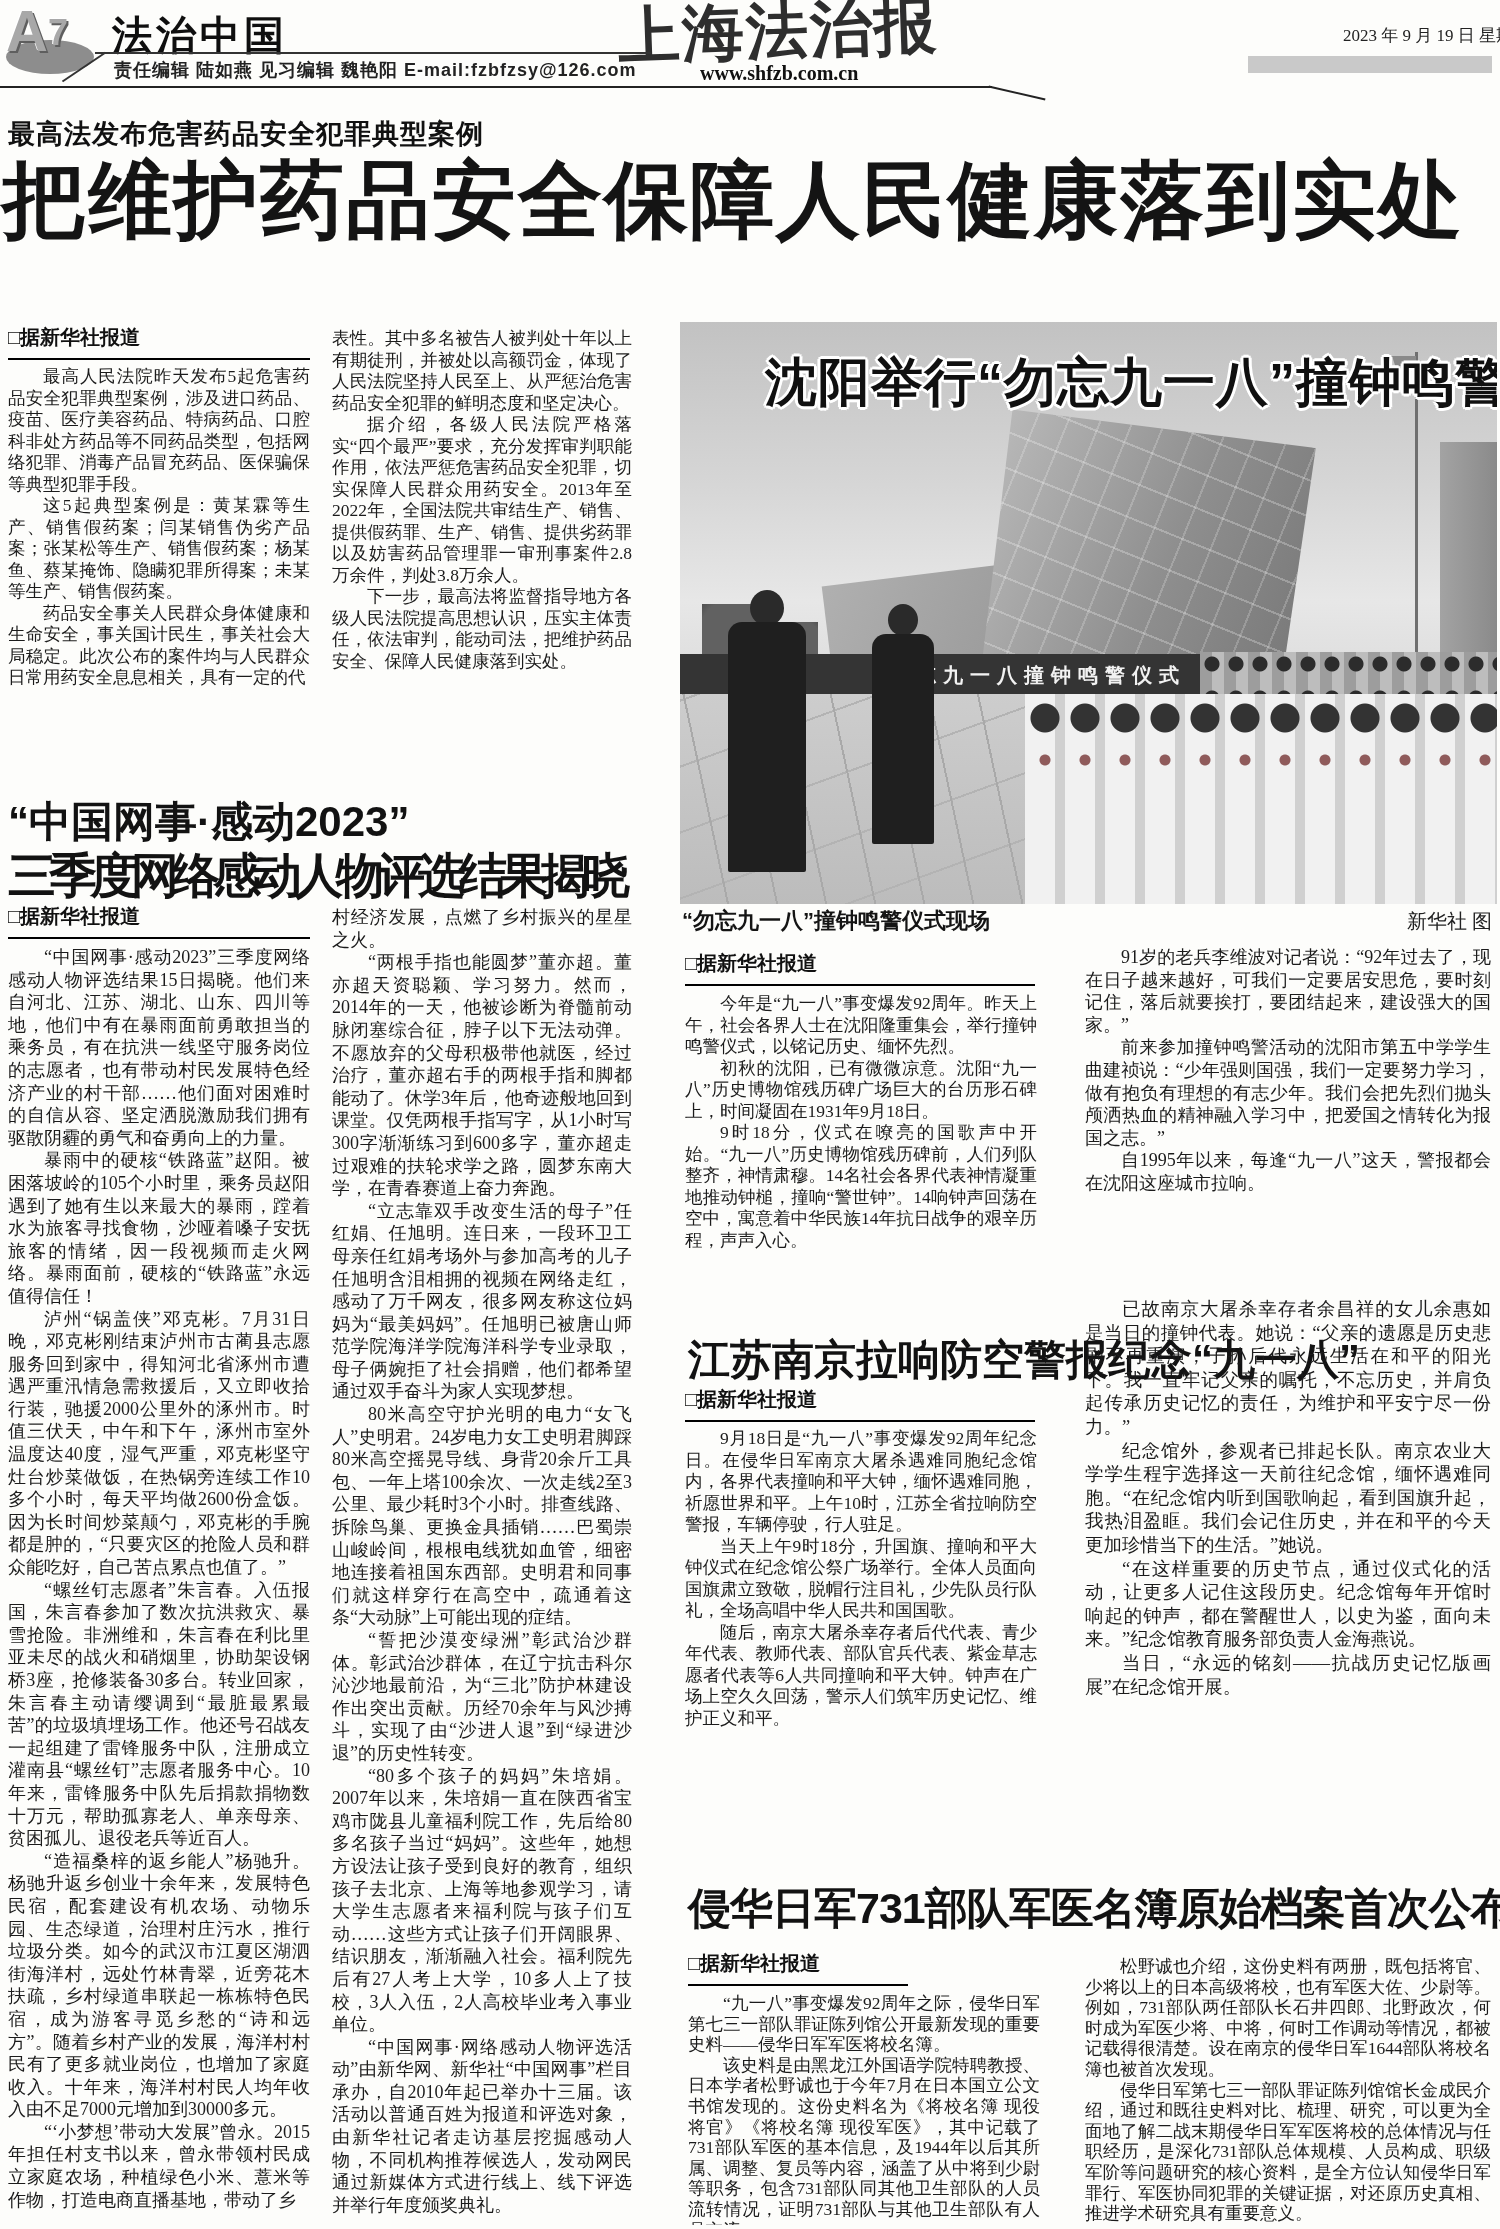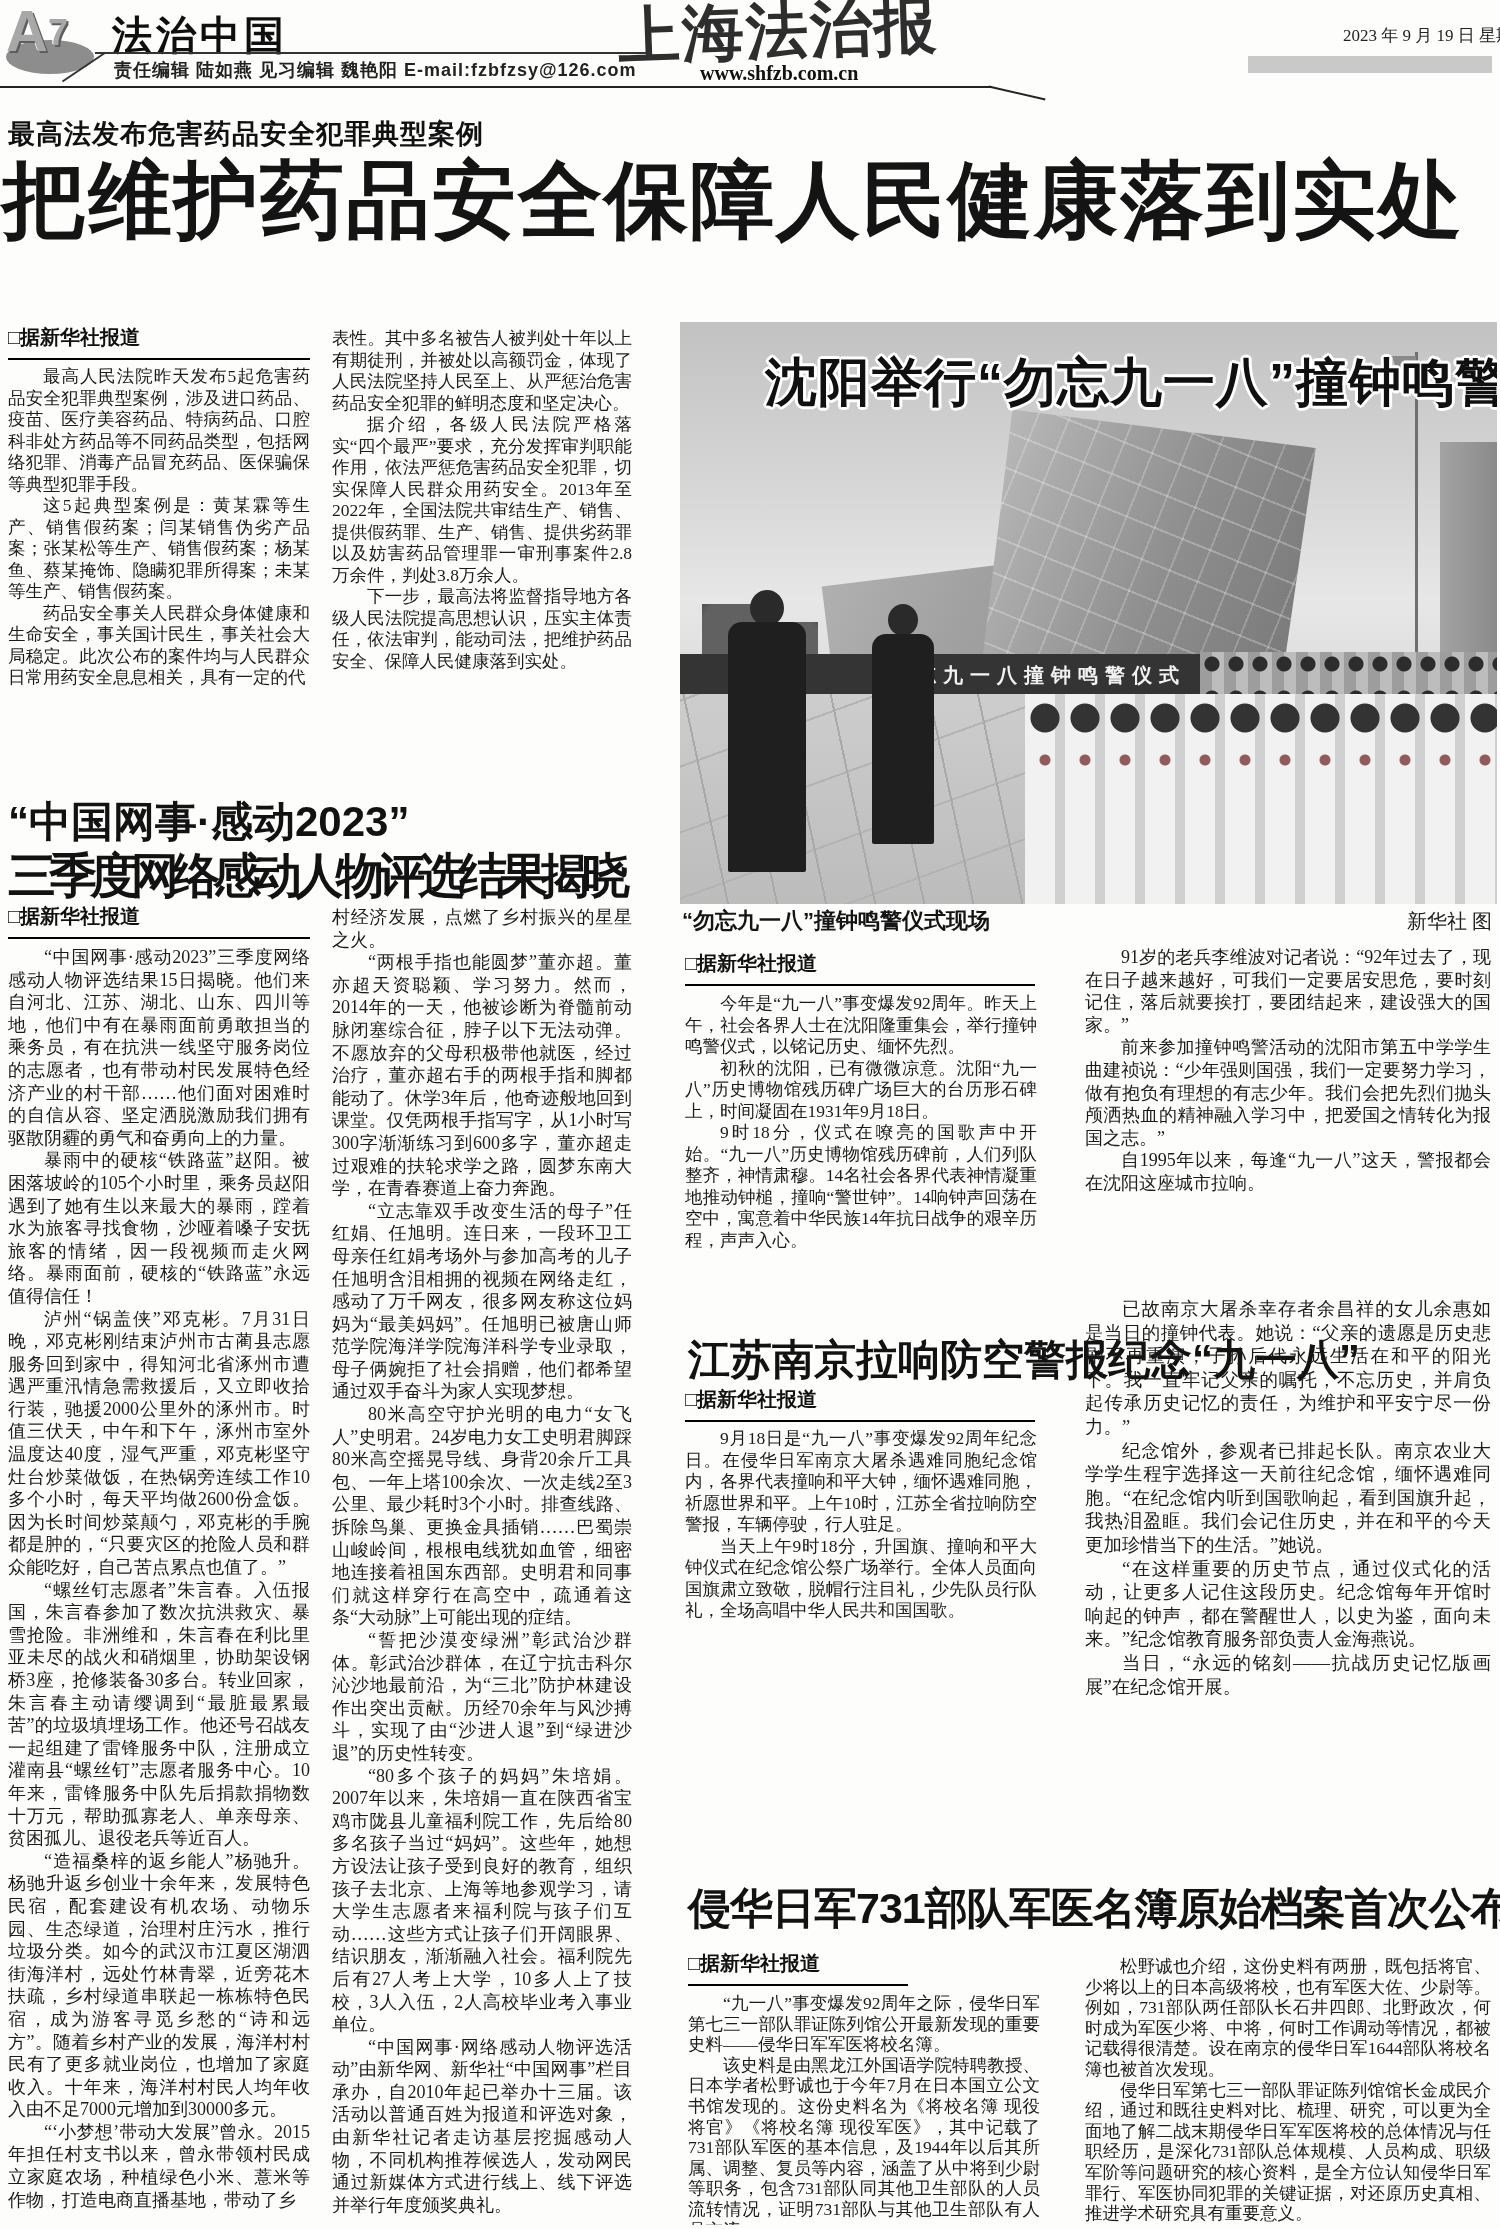--- a/index.html
+++ b/index.html
@@ -184,20 +184,21 @@
         <p class="para">自1995年以来，每逢“九一八”这天，警报都会在沈阳这座城市拉响。</p>
       </div>
   </div>
 
   <div>
     <div class="abs sub-headline sans" style="left:688px;top:1292px;font-size:42px;">江苏南京拉响防空警报纪念“九一八”</div>
     <div class="abs byline" style="left:685px;top:1386px;width:350px;">□据新华社报道</div>
     <div class="abs textcol f175" style="left:685px;top:1428px;width:352px;height:380px;">
         <p class="para">9月18日是“九一八”事变爆发92周年纪念日。在侵华日军南京大屠杀遇难同胞纪念馆内，各界代表撞响和平大钟，缅怀遇难同胞，祈愿世界和平。上午10时，江苏全省拉响防空警报，车辆停驶，行人驻足。</p>
         <p class="para">当天上午9时18分，升国旗、撞响和平大钟仪式在纪念馆公祭广场举行。全体人员面向国旗肃立致敬，脱帽行注目礼，少先队员行队礼，全场高唱中华人民共和国国歌。</p>
+        <p class="para">随后，南京大屠杀幸存者后代代表、青少年代表、教师代表、部队官兵代表、紫金草志愿者代表等6人共同撞响和平大钟。钟声在广场上空久久回荡，警示人们筑牢历史记忆、维护正义和平。</p>
       </div>
     <div class="abs textcol f185" style="left:1085px;top:1298px;width:406px;height:510px;">
         <p class="para">已故南京大屠杀幸存者余昌祥的女儿余惠如是当日的撞钟代表。她说：“父亲的遗愿是历史悲剧不再重演，子孙后代永远生活在和平的阳光下。我一直牢记父亲的嘱托，不忘历史，并肩负起传承历史记忆的责任，为维护和平安宁尽一份力。”</p>
         <p class="para">纪念馆外，参观者已排起长队。南京农业大学学生程宇选择这一天前往纪念馆，缅怀遇难同胞。“在纪念馆内听到国歌响起，看到国旗升起，我热泪盈眶。我们会记住历史，并在和平的今天更加珍惜当下的生活。”她说。</p>
         <p class="para">“在这样重要的历史节点，通过仪式化的活动，让更多人记住这段历史。纪念馆每年开馆时响起的钟声，都在警醒世人，以史为鉴，面向未来。”纪念馆教育服务部负责人金海燕说。</p>
         <p class="para">当日，“永远的铭刻——抗战历史记忆版画展”在纪念馆开展。</p>
       </div>
   </div>
 
   <div>

